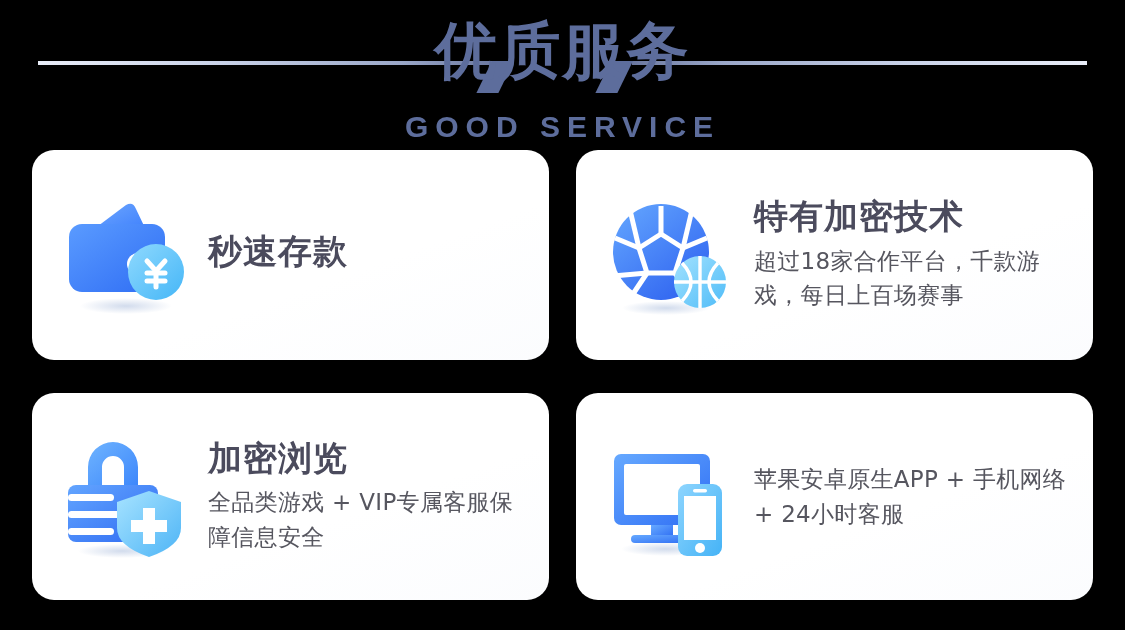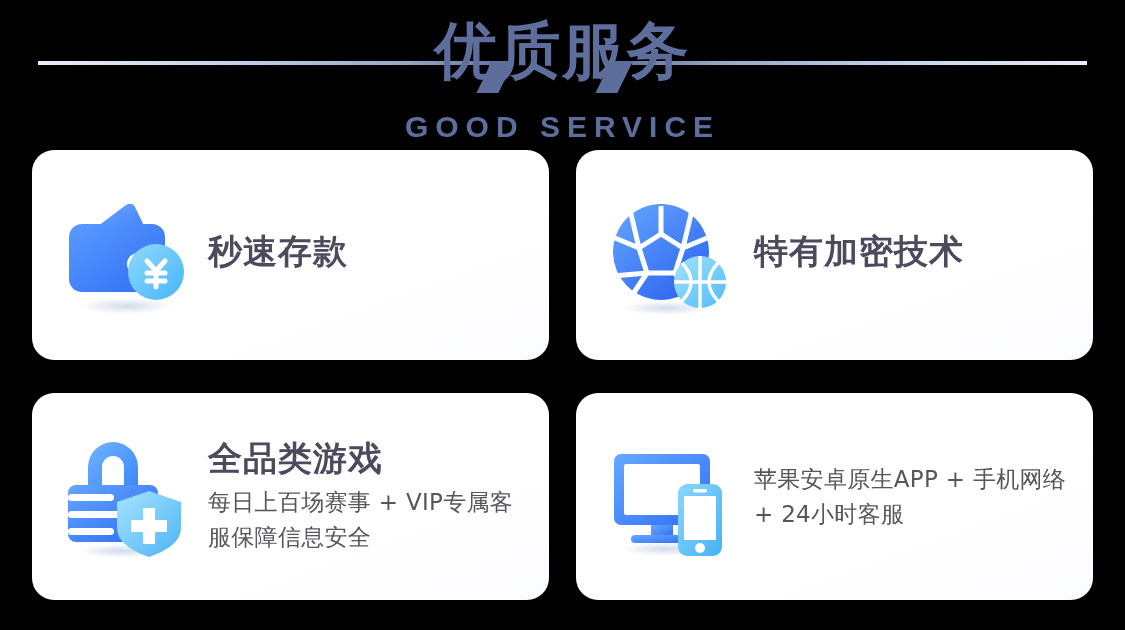--- a/index.html
+++ b/index.html
@@ -204,20 +204,21 @@
         <g fill="none" stroke="#ffffff" stroke-width="3.4">
           <path d="M94 66 L94 118"></path>
           <path d="M68 92 L120 92"></path>
           <path d="M76 73 q18 19 0 38"></path>
           <path d="M112 73 q-18 19 0 38"></path>
         </g>
       </svg>
     </div>
     <div class="card-text">
       <div class="card-title">特有加密技术</div>
+      <div class="card-desc">超过18家合作平台，千款游戏，每日上百场赛事</div>
     </div>
   </div>
 
   <div class="card card-3">
     <div class="icon-wrap">
       <svg viewBox="0 0 130 130" xmlns="http://www.w3.org/2000/svg">
         <defs>
           <linearGradient id="g-lockbody" x1="0" y1="0" x2="1" y2="1">
             <stop offset="0" stop-color="#63a5ff"></stop>
               <stop offset="1" stop-color="#2f6bf2"></stop>
@@ -241,22 +242,22 @@
         <g fill="#ffffff">
           <rect x="8" y="62" width="46" height="7" rx="3.5"></rect>
           <rect x="8" y="79" width="58" height="7" rx="3.5"></rect>
           <rect x="8" y="96" width="46" height="7" rx="3.5"></rect>
         </g>
         <path d="M89 59 L121 70 L121 96 q0 18 -32 29 q-32 -11 -32 -29 L57 70 Z" fill="url(#g-shield)"></path>
         <path d="M83 76 h12 v12 h12 v12 h-12 v12 h-12 v-12 h-12 v-12 h12 Z" fill="#ffffff"></path>
       </svg>
     </div>
     <div class="card-text">
-      <div class="card-title">全品类游戏</div>
-      <div class="card-desc">每日上百场赛事 + VIP专属客服保障信息安全</div>
+      <div class="card-title">加密浏览</div>
+      <div class="card-desc">全品类游戏 + VIP专属客服保障信息安全</div>
     </div>
   </div>
 
   <div class="card card-4">
     <div class="icon-wrap">
       <svg viewBox="0 0 130 130" xmlns="http://www.w3.org/2000/svg">
         <defs>
           <linearGradient id="g-mon" x1="0" y1="0" x2="1" y2="1">
             <stop offset="0" stop-color="#66a9ff"></stop>
               <stop offset="1" stop-color="#2f6ef4"></stop>

